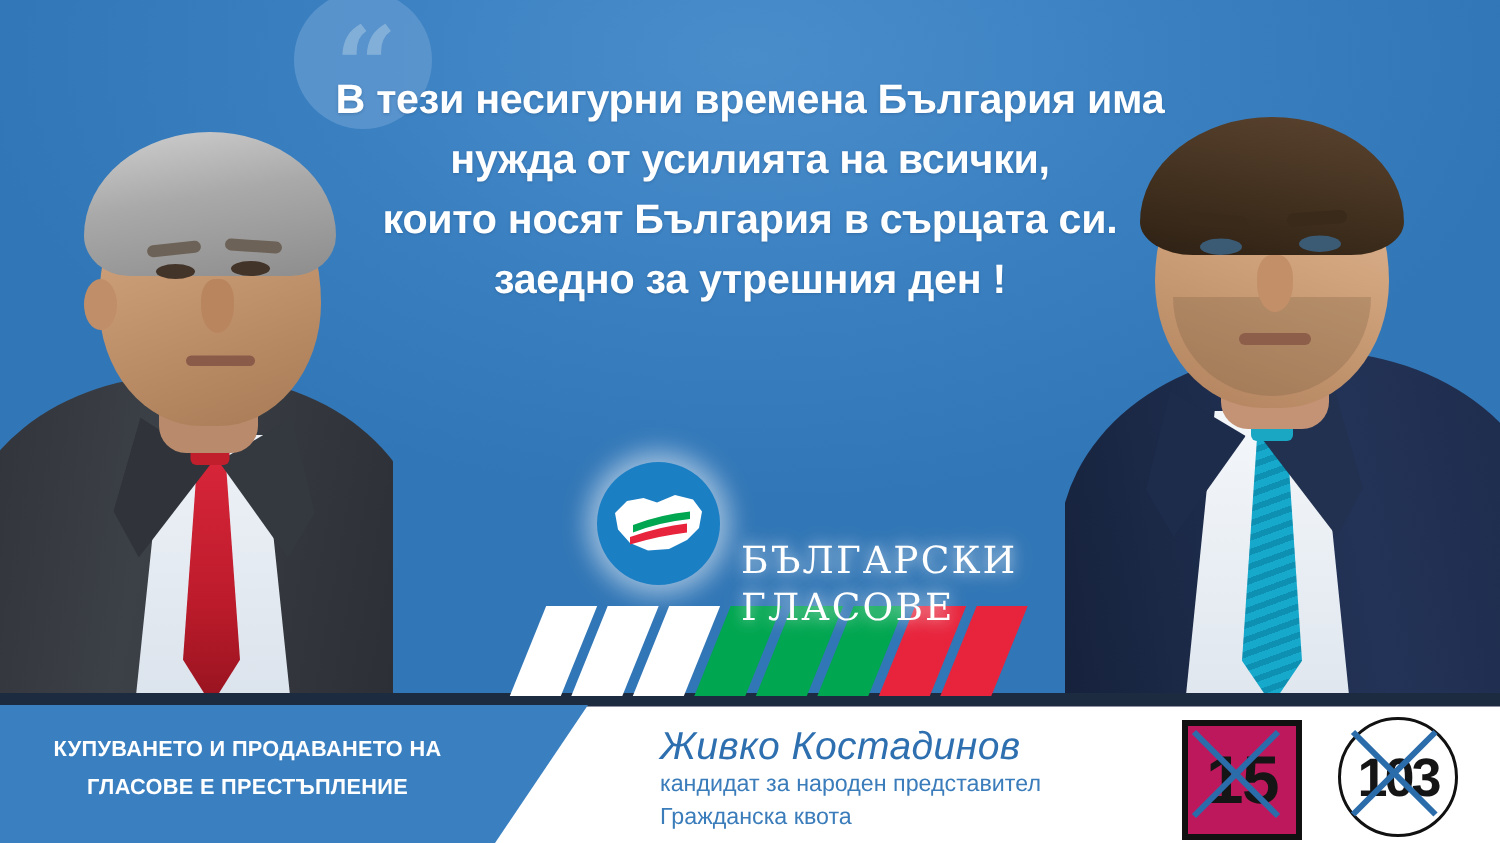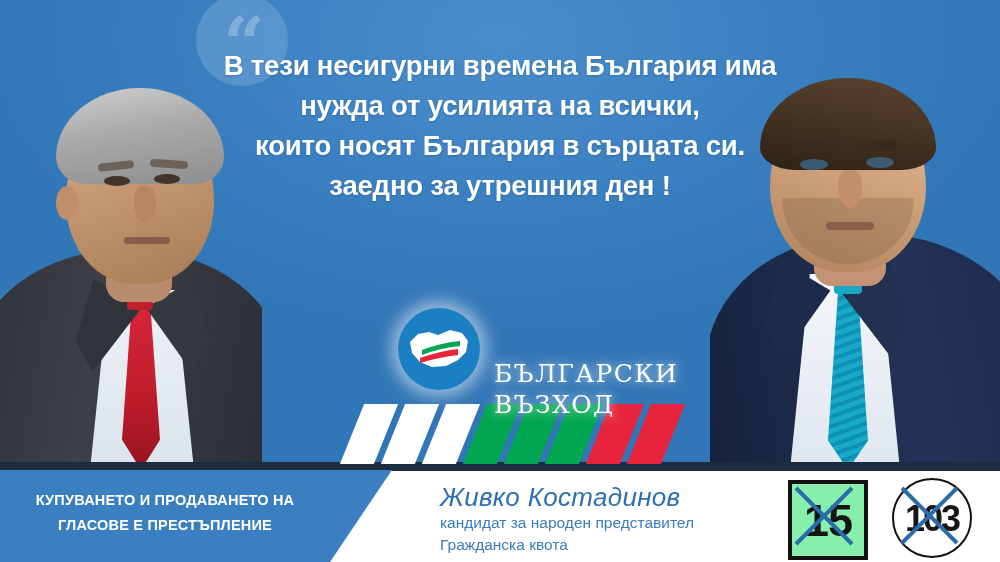--- a/index.html
+++ b/index.html
@@ -223,21 +223,21 @@
     color:#2e6fb0;letter-spacing:.3px;
   }
   .cand-role,.cand-quota{
     font-family:"Liberation Sans",sans-serif;
     font-size:15.5px;line-height:22px;color:#3b7cbb;
   }
 
   
   .mark-square{
     position:absolute;left:788px;top:480px;width:72px;height:72px;
-    border:4px solid #111;background:#86efac;z-index:9;
+    border:4px solid #111;background:#be185d;z-index:9;
   }
   .mark-circle{
     position:absolute;left:892px;top:478px;width:76px;height:76px;
     border:2.5px solid #111;border-radius:50%;background:#fff;z-index:9;
   }
   .mark-num{
     position:absolute;left:0;right:0;top:50%;transform:translateY(-50%);
     text-align:center;
     font-family:"Liberation Sans",sans-serif;
     font-weight:700;font-size:45px;line-height:45px;color:#151515;
@@ -317,21 +317,21 @@
     <div class="logo-emblem">
       <svg width="82" height="82" viewBox="0 0 82 82">
         <circle cx="41" cy="41" r="40" fill="#1b7fc4"></circle>
         <path d="M12 34 L20 26 L31 24 L40 27 L52 22 L64 25 L70 33 L68 44 L60 52 L48 58 L34 59 L22 54 L14 45 Z" fill="#ffffff"></path>
         <path d="M24 42 Q42 35 62 33 L62 38 Q42 40 24 47 Z" fill="#00a650"></path>
         <path d="M22 50 Q42 43 60 41 L60 47 Q42 49 22 55 Z" fill="#e8243c"></path>
       </svg>
     </div>
     <div class="logo-text">
       <div>БЪЛГАРСКИ</div>
-      <div>ВЪЗХОД</div>
+      <div>ГЛАСОВЕ</div>
     </div>
   </div>
 
   <div class="dark-strip"></div>
 
   <div class="footer">
     <div class="warn-band">
       <div class="warn-text">
         <div>КУПУВАНЕТО И ПРОДАВАНЕТО НА</div>
         <div>ГЛАСОВЕ Е ПРЕСТЪПЛЕНИЕ</div>

